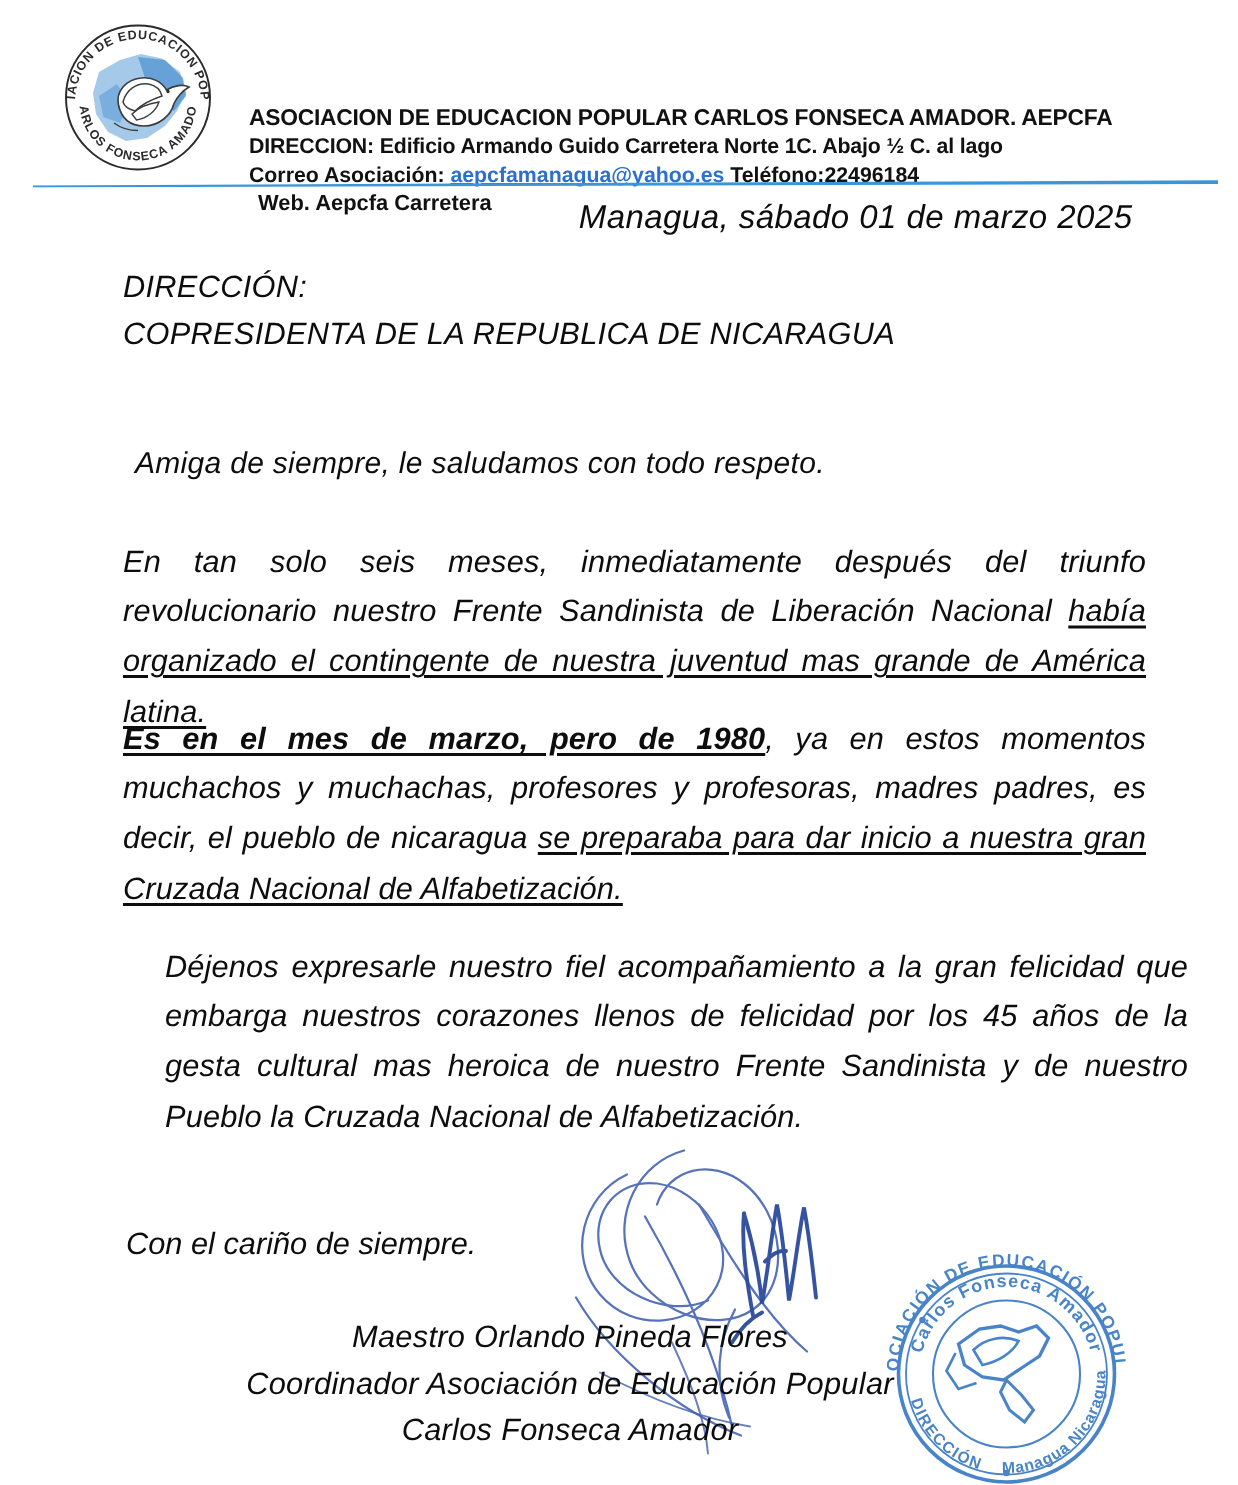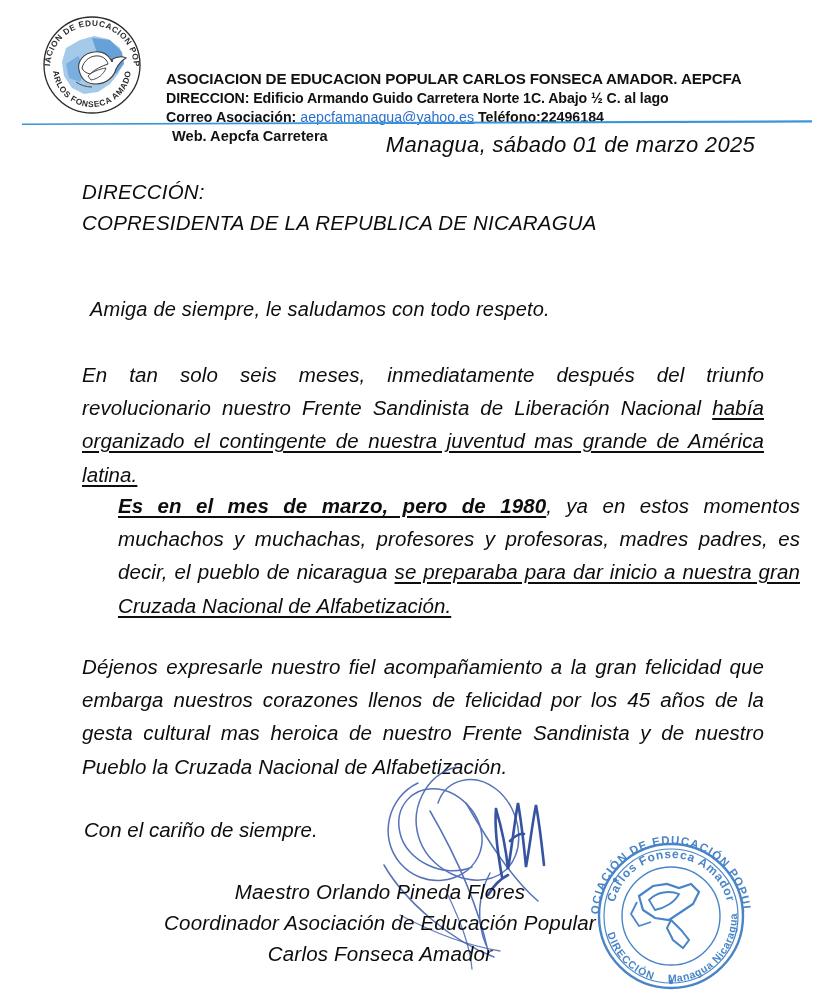--- a/index.html
+++ b/index.html
@@ -58,21 +58,21 @@
     white-space: nowrap;
   }
   .lh-line4 {
     font-size: 14.6px;
     font-weight: bold;
     padding-left: 6px;
   }
   .email-link {
     color: #2b6fcf;
     text-decoration: underline;
-    font-weight: normal;
+    font-weight: bold;
   }
 
   
   .hrule {
     position: absolute;
     left: 22px; top: 120px;
     width: 790px; height: 5px;
   }
   .hrule svg { display: block; }
 
@@ -111,22 +111,22 @@
   .para {
     position: absolute;
     left: 82px;
     width: 682px;
     font-size: 20.5px;
     line-height: 1.62;
     text-align: justify;
     letter-spacing: 0.1px;
   }
   #para-1 { top: 358px; }
-  #para-2 { top: 489px; margin-left: 36px; }
-  #para-3 { top: 650px; }
+  #para-2 { top: 476px; }
+  #para-3 { top: 628px; margin-left: 28px; }
 
   .u { text-decoration: underline; text-underline-offset: 3px; }
   .ub { text-decoration: underline; text-underline-offset: 3px; font-weight: bold; }
 
   .closing {
     position: absolute;
     left: 84px; top: 818px;
     font-size: 20.5px;
     white-space: nowrap;
   }

